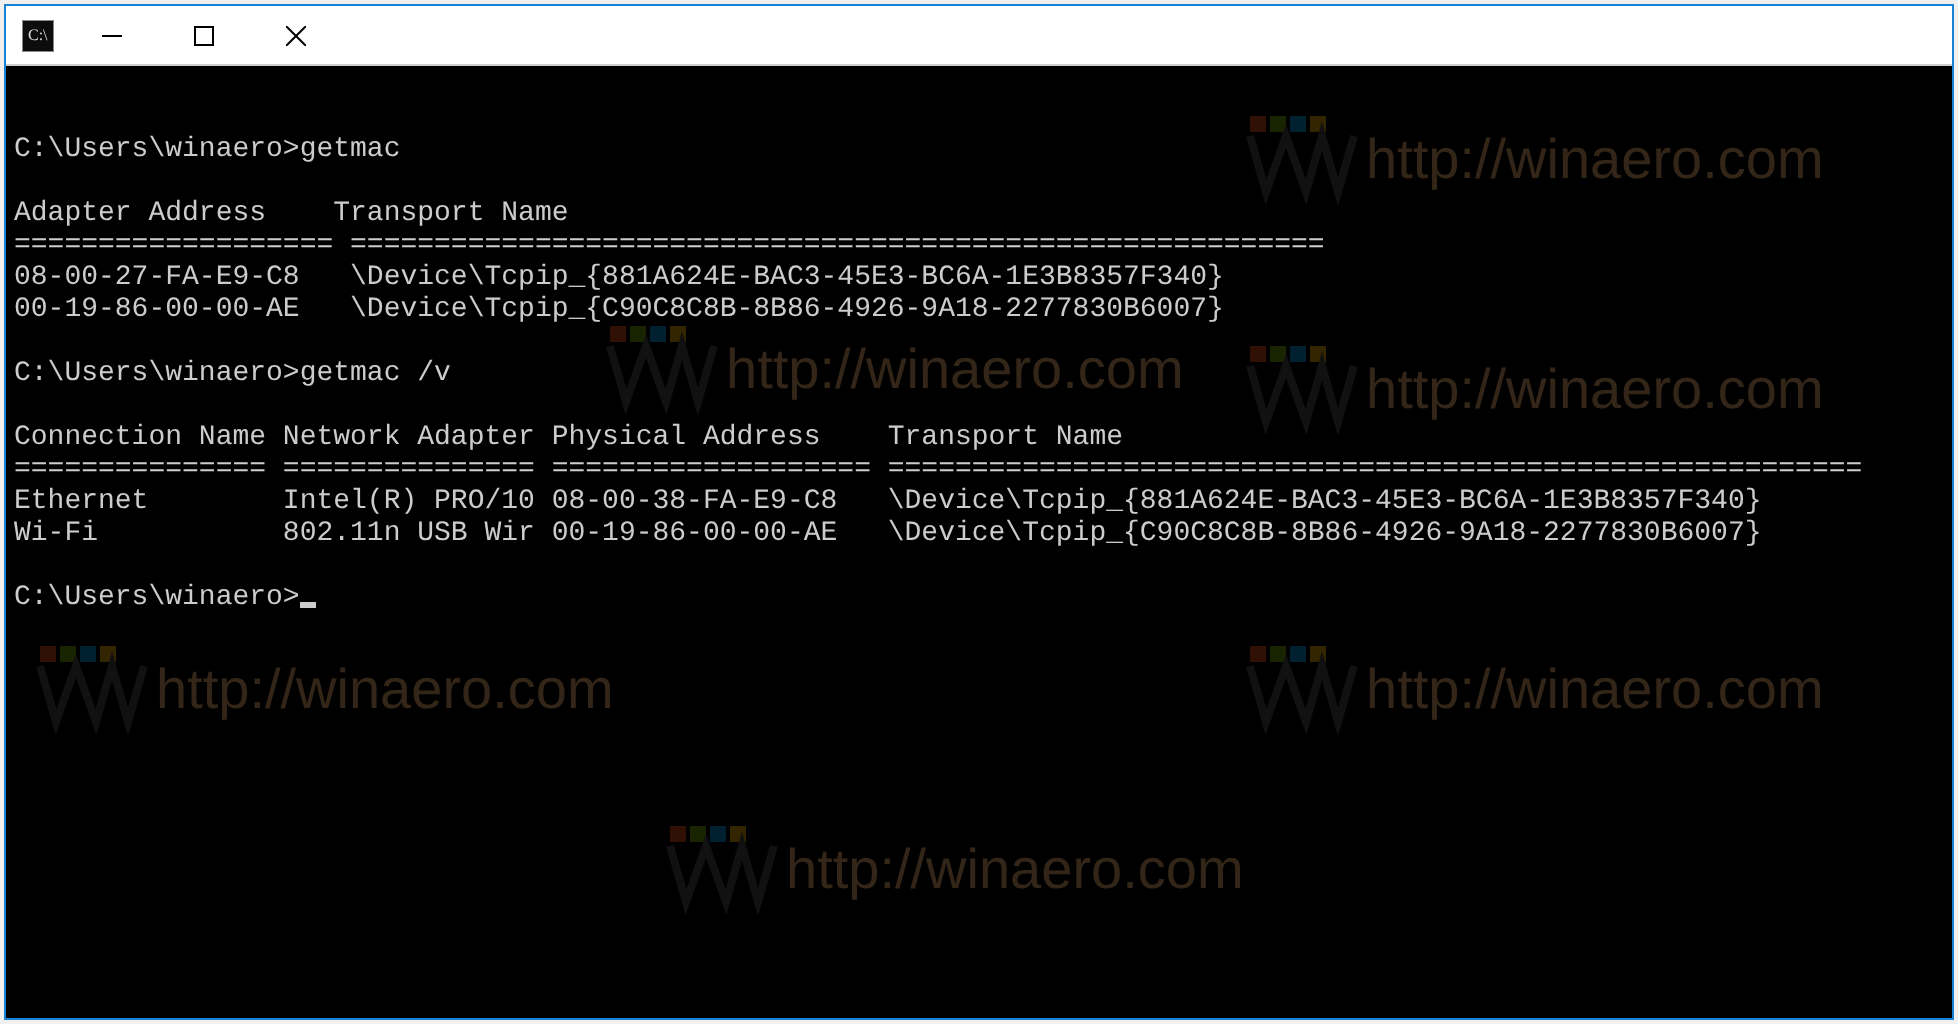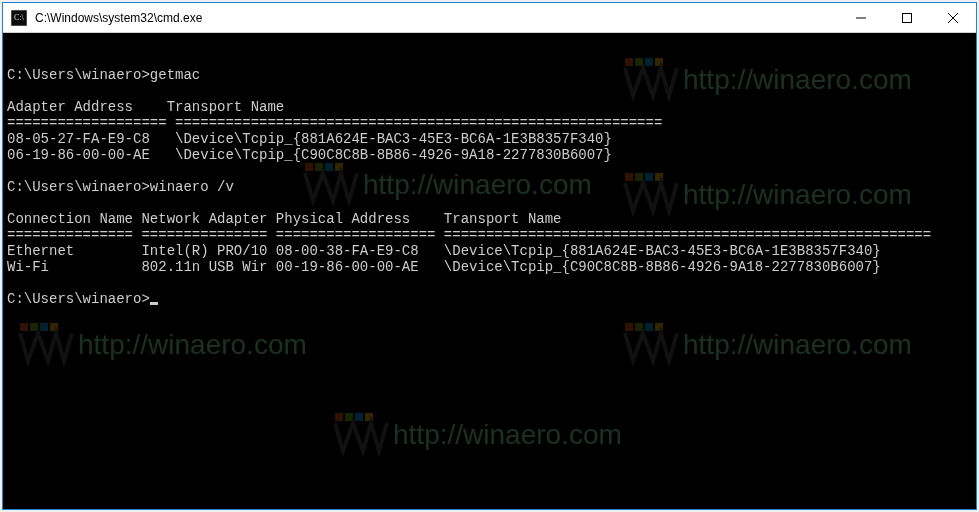--- a/index.html
+++ b/index.html
@@ -80,38 +80,37 @@
   }
   
   .wm {
     position: absolute;
     display: flex;
     align-items: center;
     opacity: 0.2;
     pointer-events: none;
     font-family: "Segoe UI", Arial, sans-serif;
     font-size: 28px;
-    color: #86efac;
+    color: #fdba74;
   }
   .wm svg { margin-right: 4px; }
 </style>
 </head>
 <body>
 
 <div class="window">
 
   <div class="titlebar">
     <span class="icon">
       <svg width="16" height="16" viewBox="0 0 16 16">
         <rect x="0" y="0" width="16" height="16" fill="#0c0c0c"></rect>
         <rect x="0" y="0" width="16" height="16" fill="none" stroke="#888" stroke-width="1"></rect>
         <text x="3" y="10" font-size="8" fill="#ddd" font-family="Consolas">C:\</text>
       </svg>
     </span>
-    <span class="title">C:\Windows\system32\cmd.exe</span>
     <div class="controls">
       <div class="btn">
         <svg width="10" height="10" viewBox="0 0 10 10">
             <line x1="0" y1="5" x2="10" y2="5" stroke="#000" stroke-width="1"></line>
           </svg>
       </div>
       <div class="btn">
         <svg width="10" height="10" viewBox="0 0 10 10">
             <rect x="0.5" y="0.5" width="9" height="9" fill="none" stroke="#000" stroke-width="1"></rect>
           </svg>
@@ -124,24 +123,24 @@
       </div>
     </div>
   </div>
 
   <div class="terminal">
 <span>
 </span><span><span>C:\Users\winaero&gt;</span><span>getmac</span></span>
 <span>
 </span><span>Adapter Address    Transport Name</span>
 <span>=================== ==========================================================</span>
-<span>08-05-27-FA-E9-C8   \Device\Tcpip_{881A624E-BAC3-45E3-BC6A-1E3B8357F340}</span>
-<span>06-19-86-00-00-AE   \Device\Tcpip_{C90C8C8B-8B86-4926-9A18-2277830B6007}</span>
-<span>
-</span><span><span>C:\Users\winaero&gt;</span><span>winaero /v</span></span>
+<span>08-00-27-FA-E9-C8   \Device\Tcpip_{881A624E-BAC3-45E3-BC6A-1E3B8357F340}</span>
+<span>00-19-86-00-00-AE   \Device\Tcpip_{C90C8C8B-8B86-4926-9A18-2277830B6007}</span>
+<span>
+</span><span><span>C:\Users\winaero&gt;</span><span>getmac /v</span></span>
 <span>
 </span><span>Connection Name Network Adapter Physical Address    Transport Name</span>
 <span>=============== =============== =================== ==========================================================</span>
 <span>Ethernet        Intel(R) PRO/10 08-00-38-FA-E9-C8   \Device\Tcpip_{881A624E-BAC3-45E3-BC6A-1E3B8357F340}</span>
 <span>Wi-Fi           802.11n USB Wir 00-19-86-00-00-AE   \Device\Tcpip_{C90C8C8B-8B86-4926-9A18-2277830B6007}</span>
 <span>
 </span><span><span>C:\Users\winaero&gt;</span><span class="cursor"></span></span>
 
     
     <div class="wm" style="left:15px; top:290px;">

